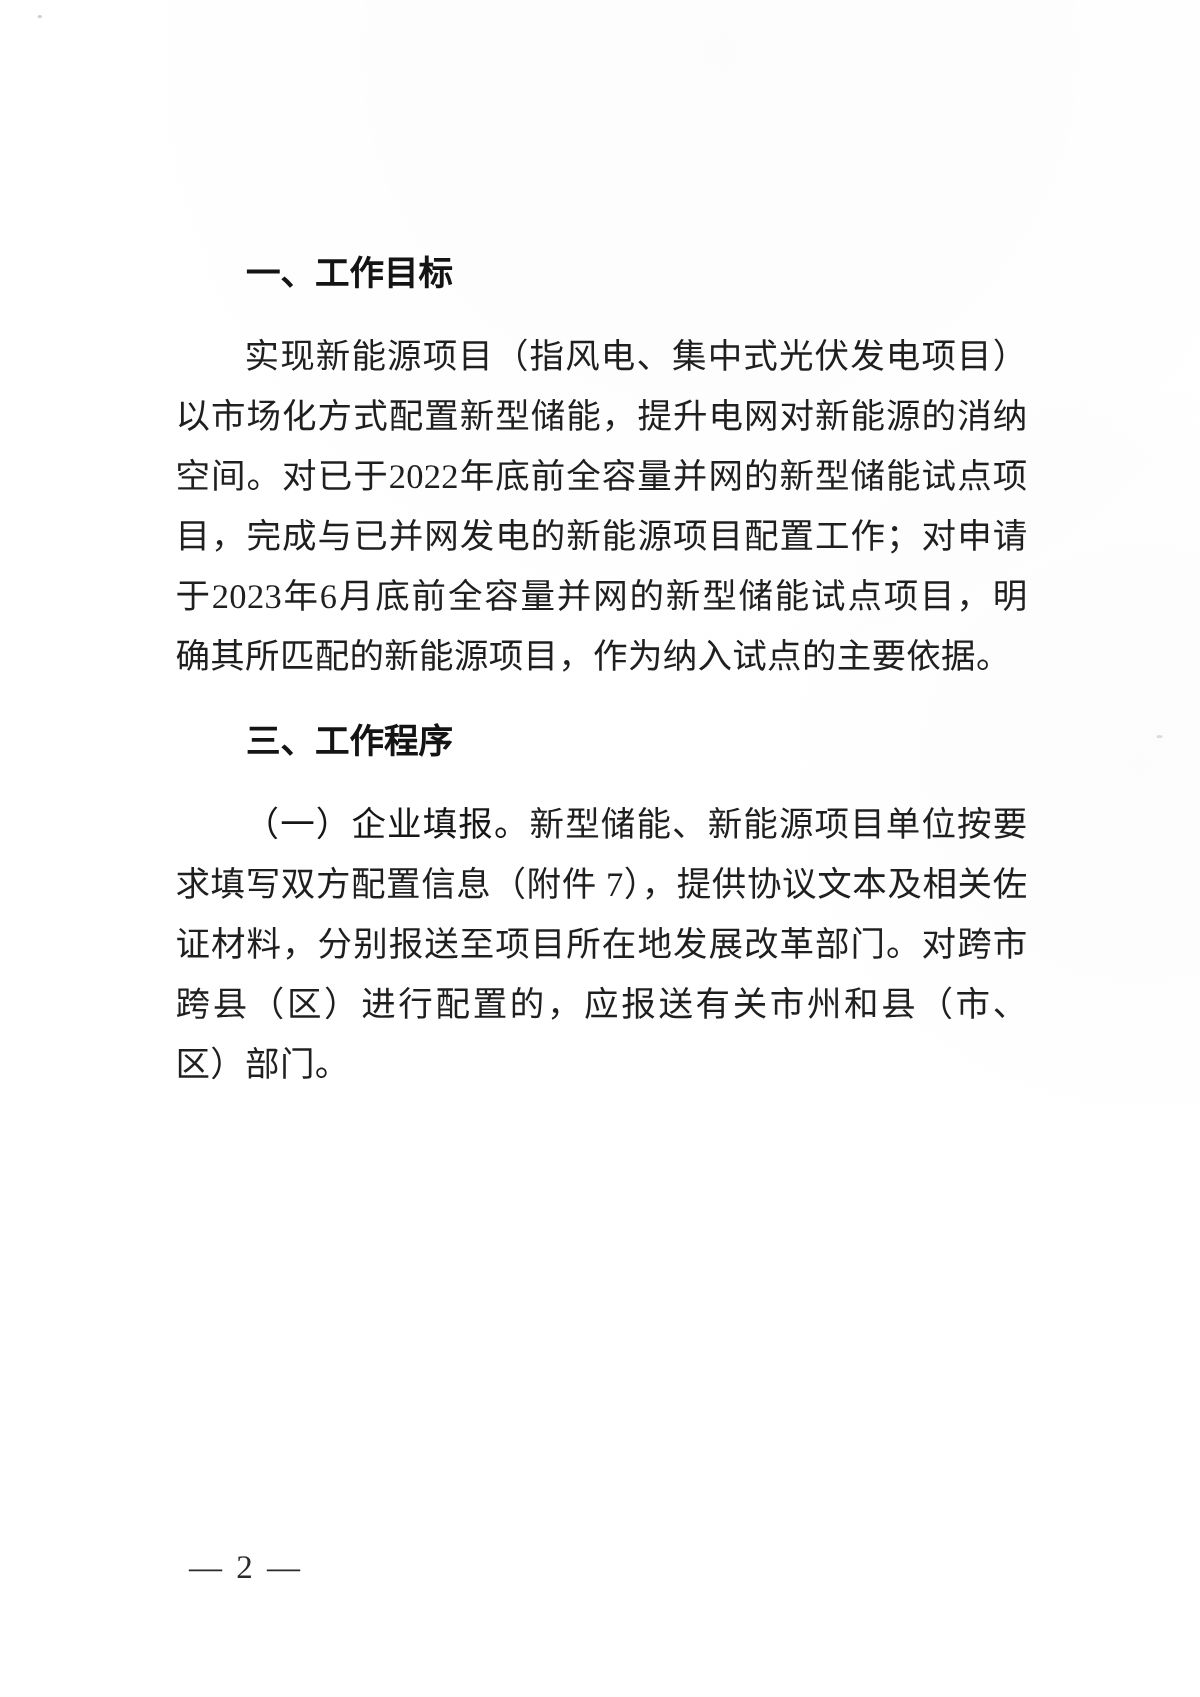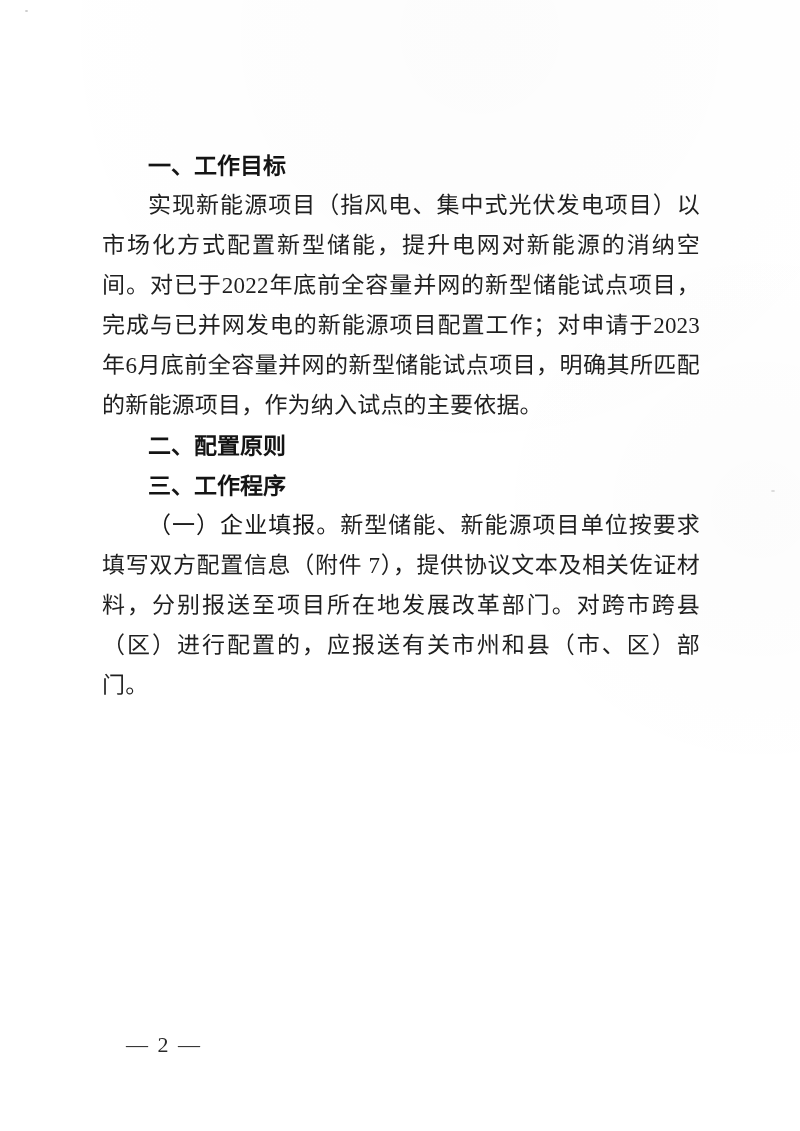--- a/index.html
+++ b/index.html
@@ -26,31 +26,31 @@
     position: absolute;
     top: 146px;
     left: 102px;
     width: 598px;
     color: #1f1f1f;
     font-size: 23px;
     line-height: 40px;
     text-align: justify;
   }
   .sec-heading {
-    margin: 0;
+    margin: 16px;
     padding-left: 46px; 
     font-family: "Liberation Sans", sans-serif;
     font-weight: 700;
     font-size: 23px;
     line-height: 40px;
     color: #141414;
     text-align: left;
   }
   .para {
-    margin: 0;
+    margin: 15px;
     text-indent: 2em;
     font-family: "Liberation Serif", serif;
     letter-spacing: 0.2px;
   }
   .para-lead {
     font-weight: 400;
     color: #161616;
   }
   .footer {
     position: absolute;
@@ -75,21 +75,20 @@
 <body>
 
 <div class="page">
 
   <main class="content">
 
     <h2 class="sec-heading">一、工作目标</h2>
 
     <p class="para">实现新能源项目（指风电、集中式光伏发电项目）以市场化方式配置新型储能，提升电网对新能源的消纳空间。对已于2022年底前全容量并网的新型储能试点项目，完成与已并网发电的新能源项目配置工作；对申请于2023年6月底前全容量并网的新型储能试点项目，明确其所匹配的新能源项目，作为纳入试点的主要依据。</p>
 
-    <h2 class="sec-heading">二、配置原则</h2>
 
 
     <h2 class="sec-heading">三、工作程序</h2>
 
     <p class="para"><span class="para-lead">（一）企业填报。</span><span>新型储能、新能源项目单位按要求填写双方配置信息（附件 7），提供协议文本及相关佐证材料，分别报送至项目所在地发展改革部门。对跨市跨县（区）进行配置的，应报送有关市州和县（市、区）部门。</span></p>
 
   </main>
 
   <footer class="footer">
     <span>— 2 —</span>

